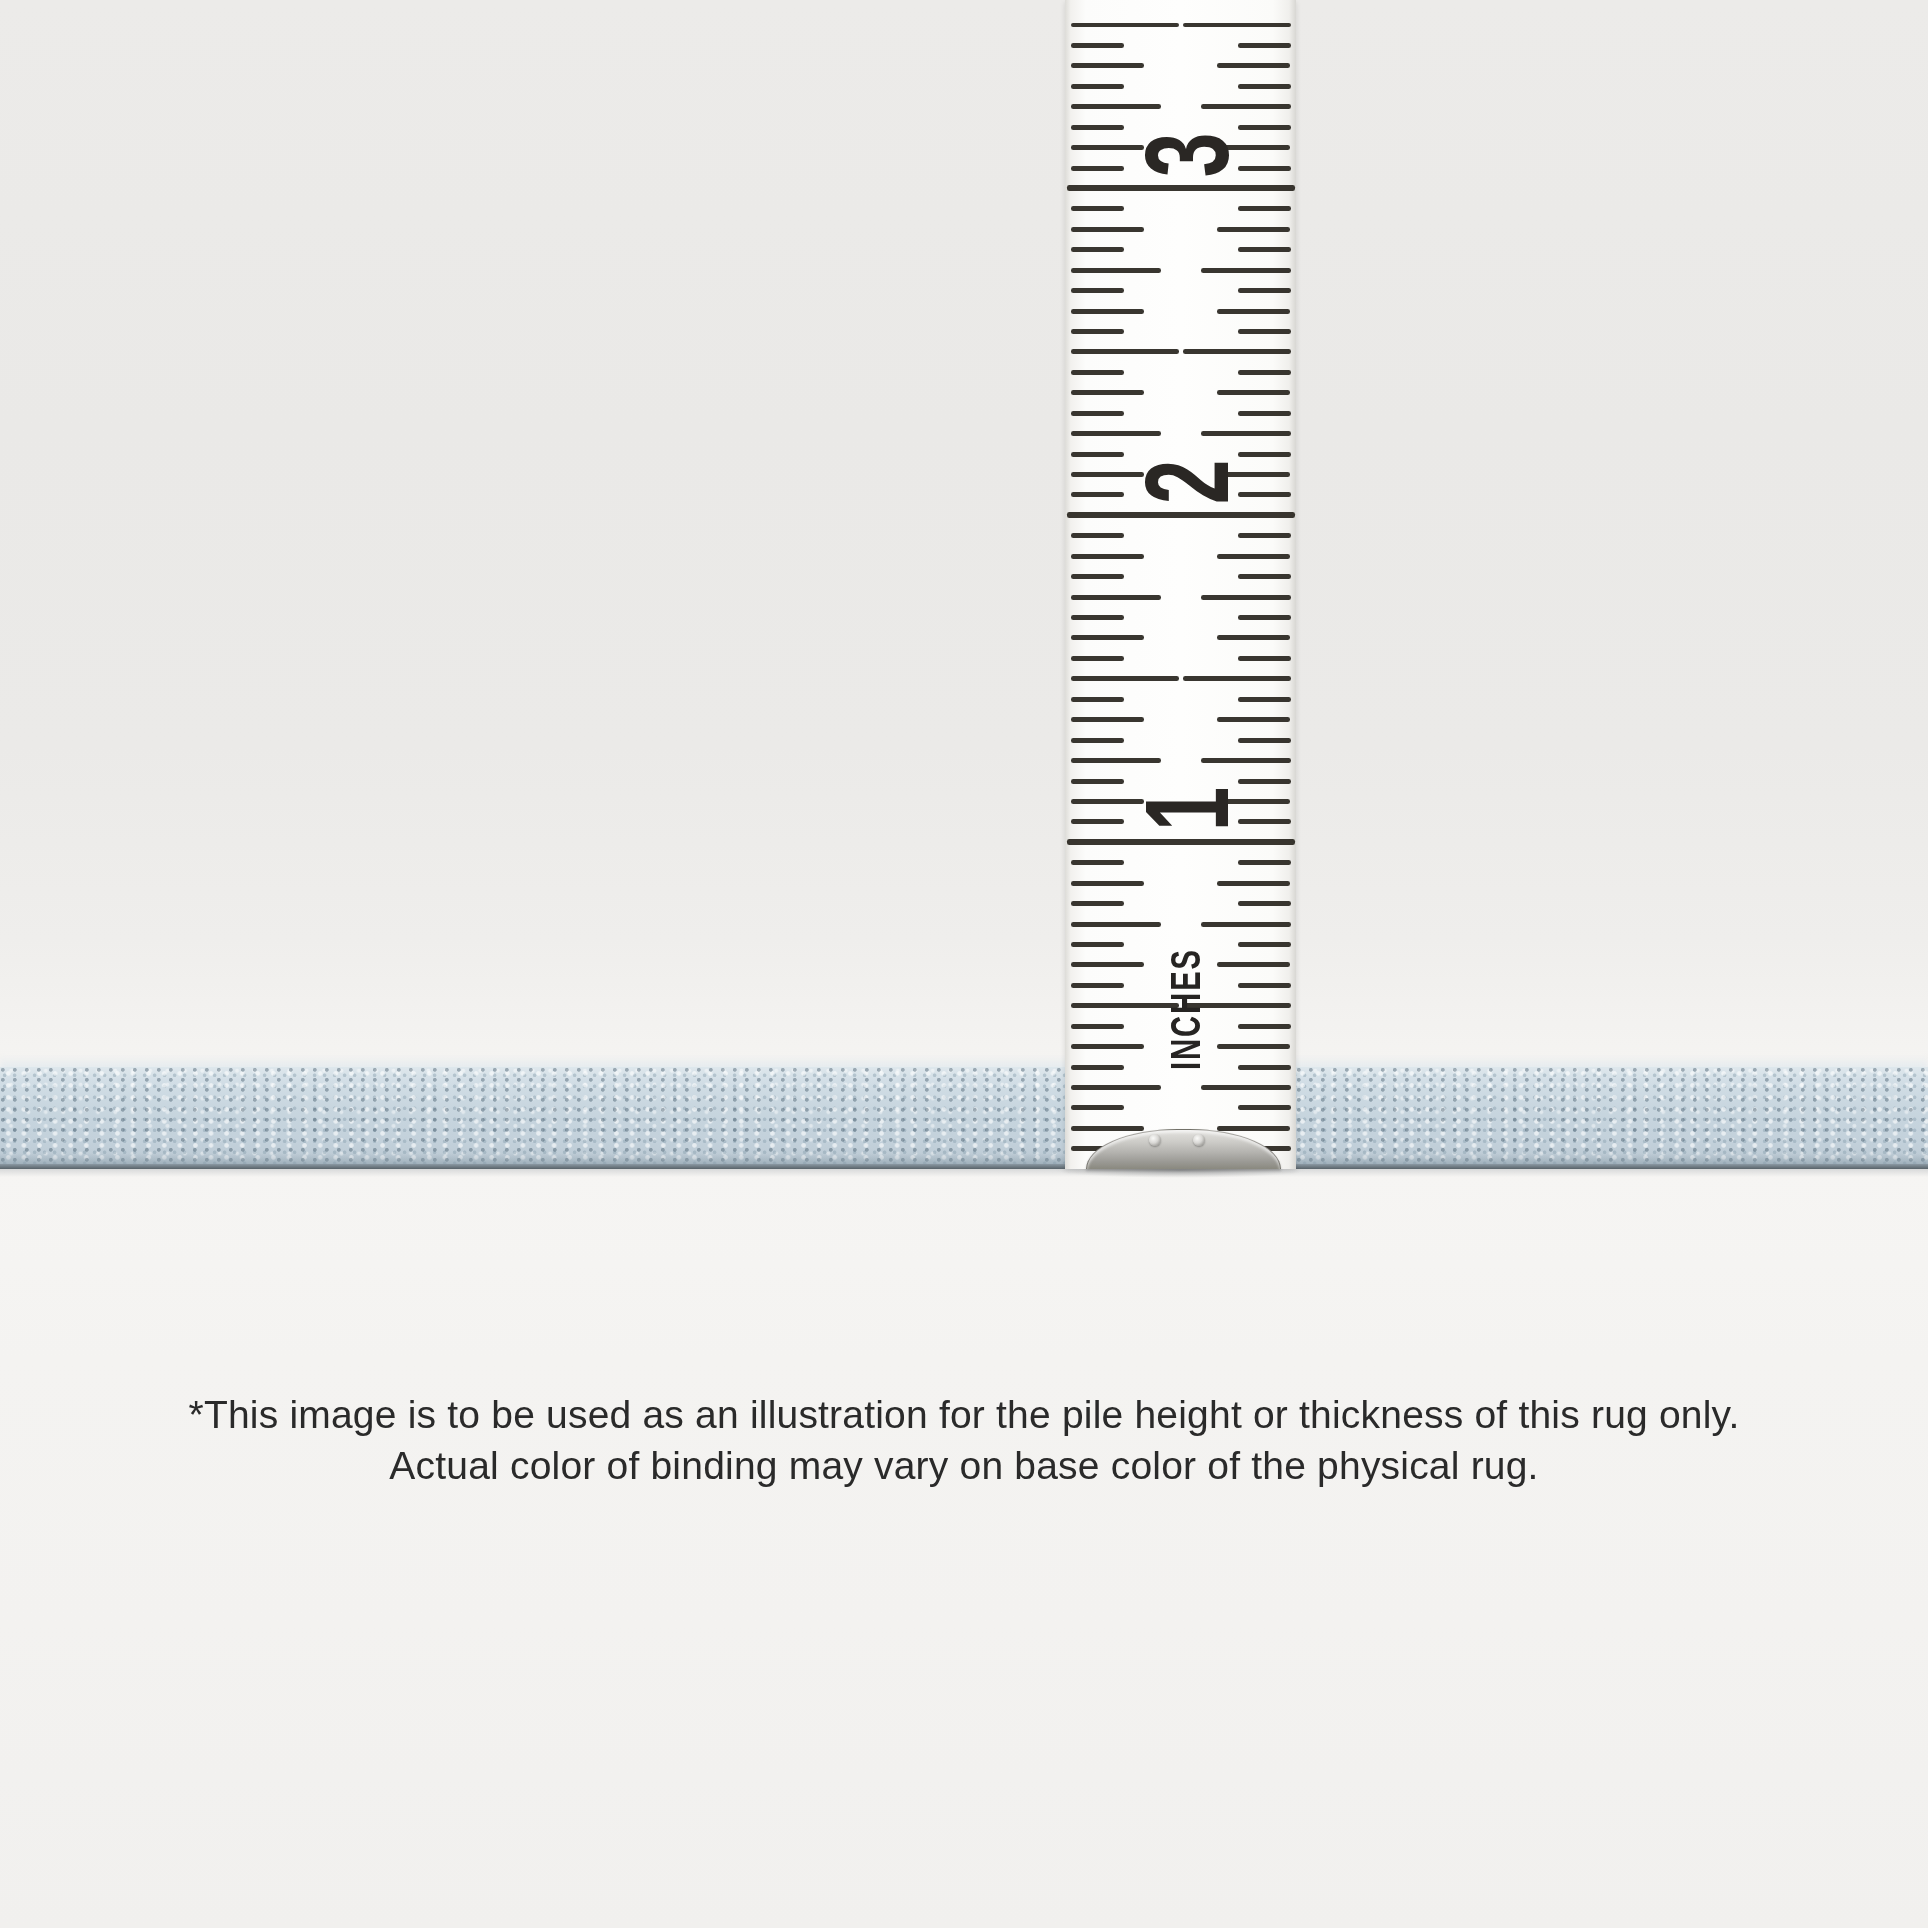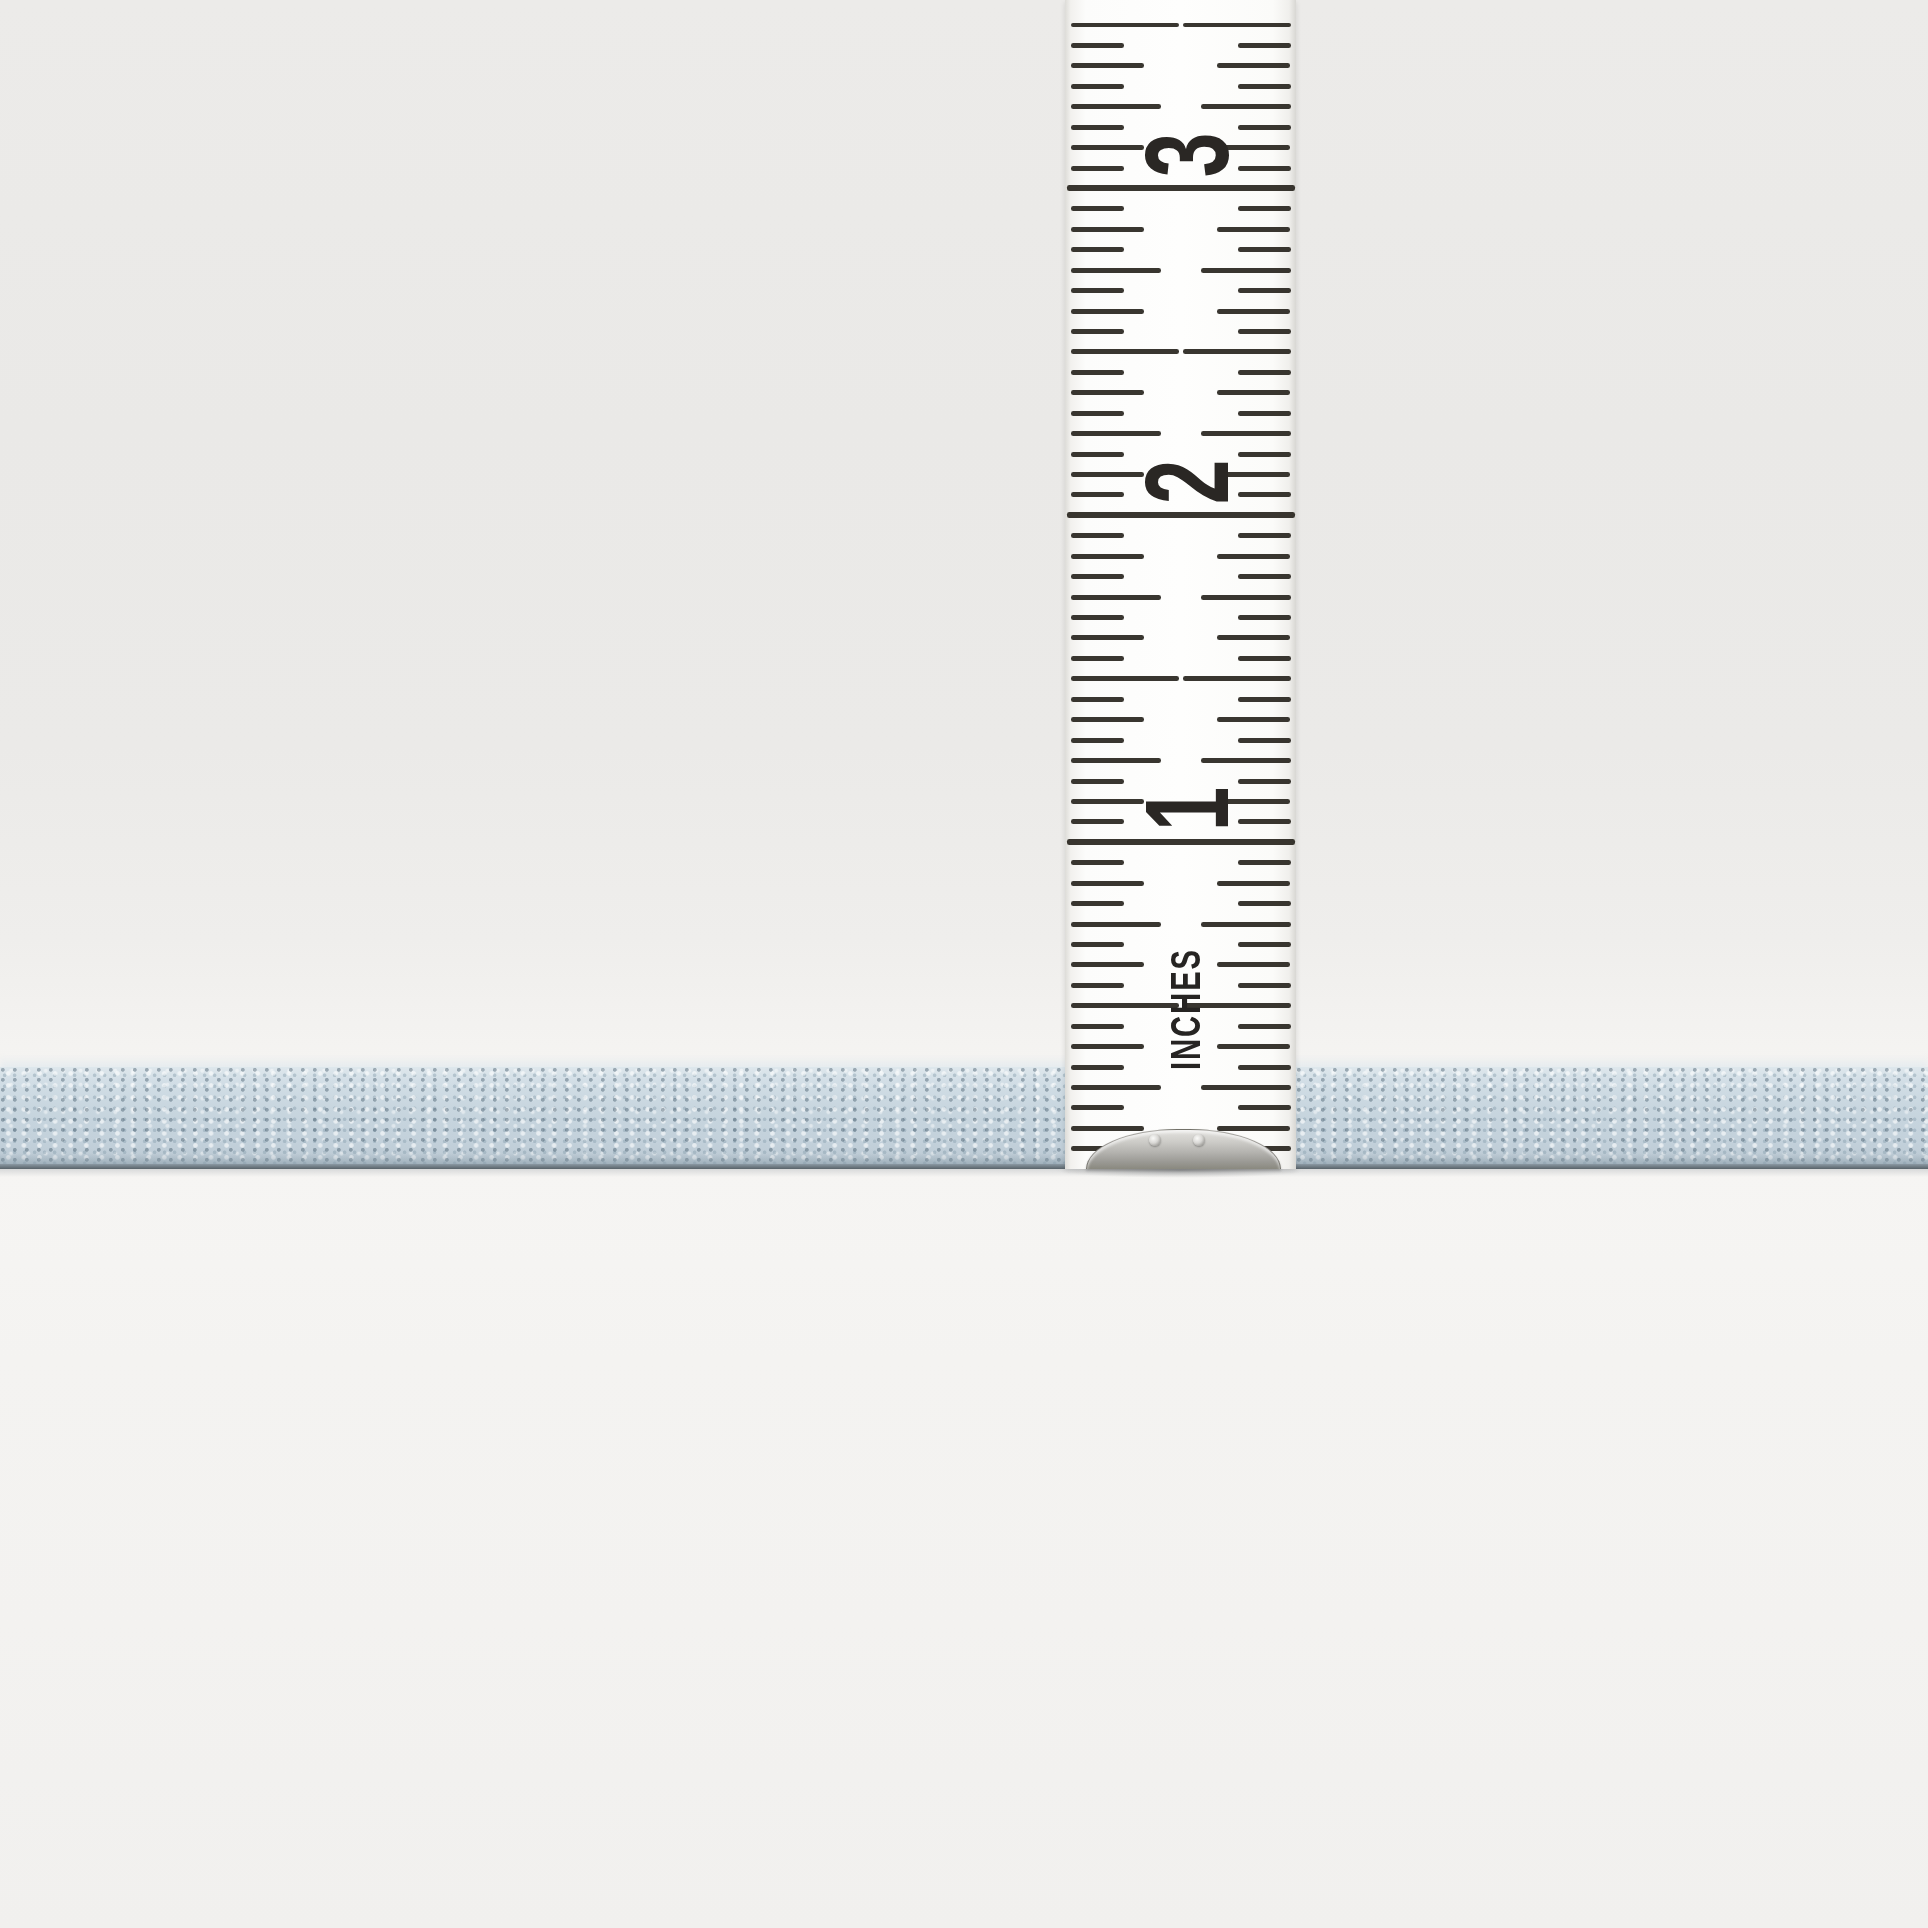--- a/index.html
+++ b/index.html
@@ -242,15 +242,19 @@
     <span class="inch-num" style="top:155px">3</span>
 
     <span class="unit-label">INCHES</span>
 
     <div class="metal-end">
       <span class="rivet r1"></span>
       <span class="rivet r2"></span>
     </div>
   </div>
 
+  <div class="disclaimer">
+    <div>*This image is to be used as an illustration for the pile height or thickness of this rug only.</div>
+    <div>Actual color of binding may vary on base color of the physical rug.</div>
+  </div>
 
 </div>
 
 
 </body></html>

